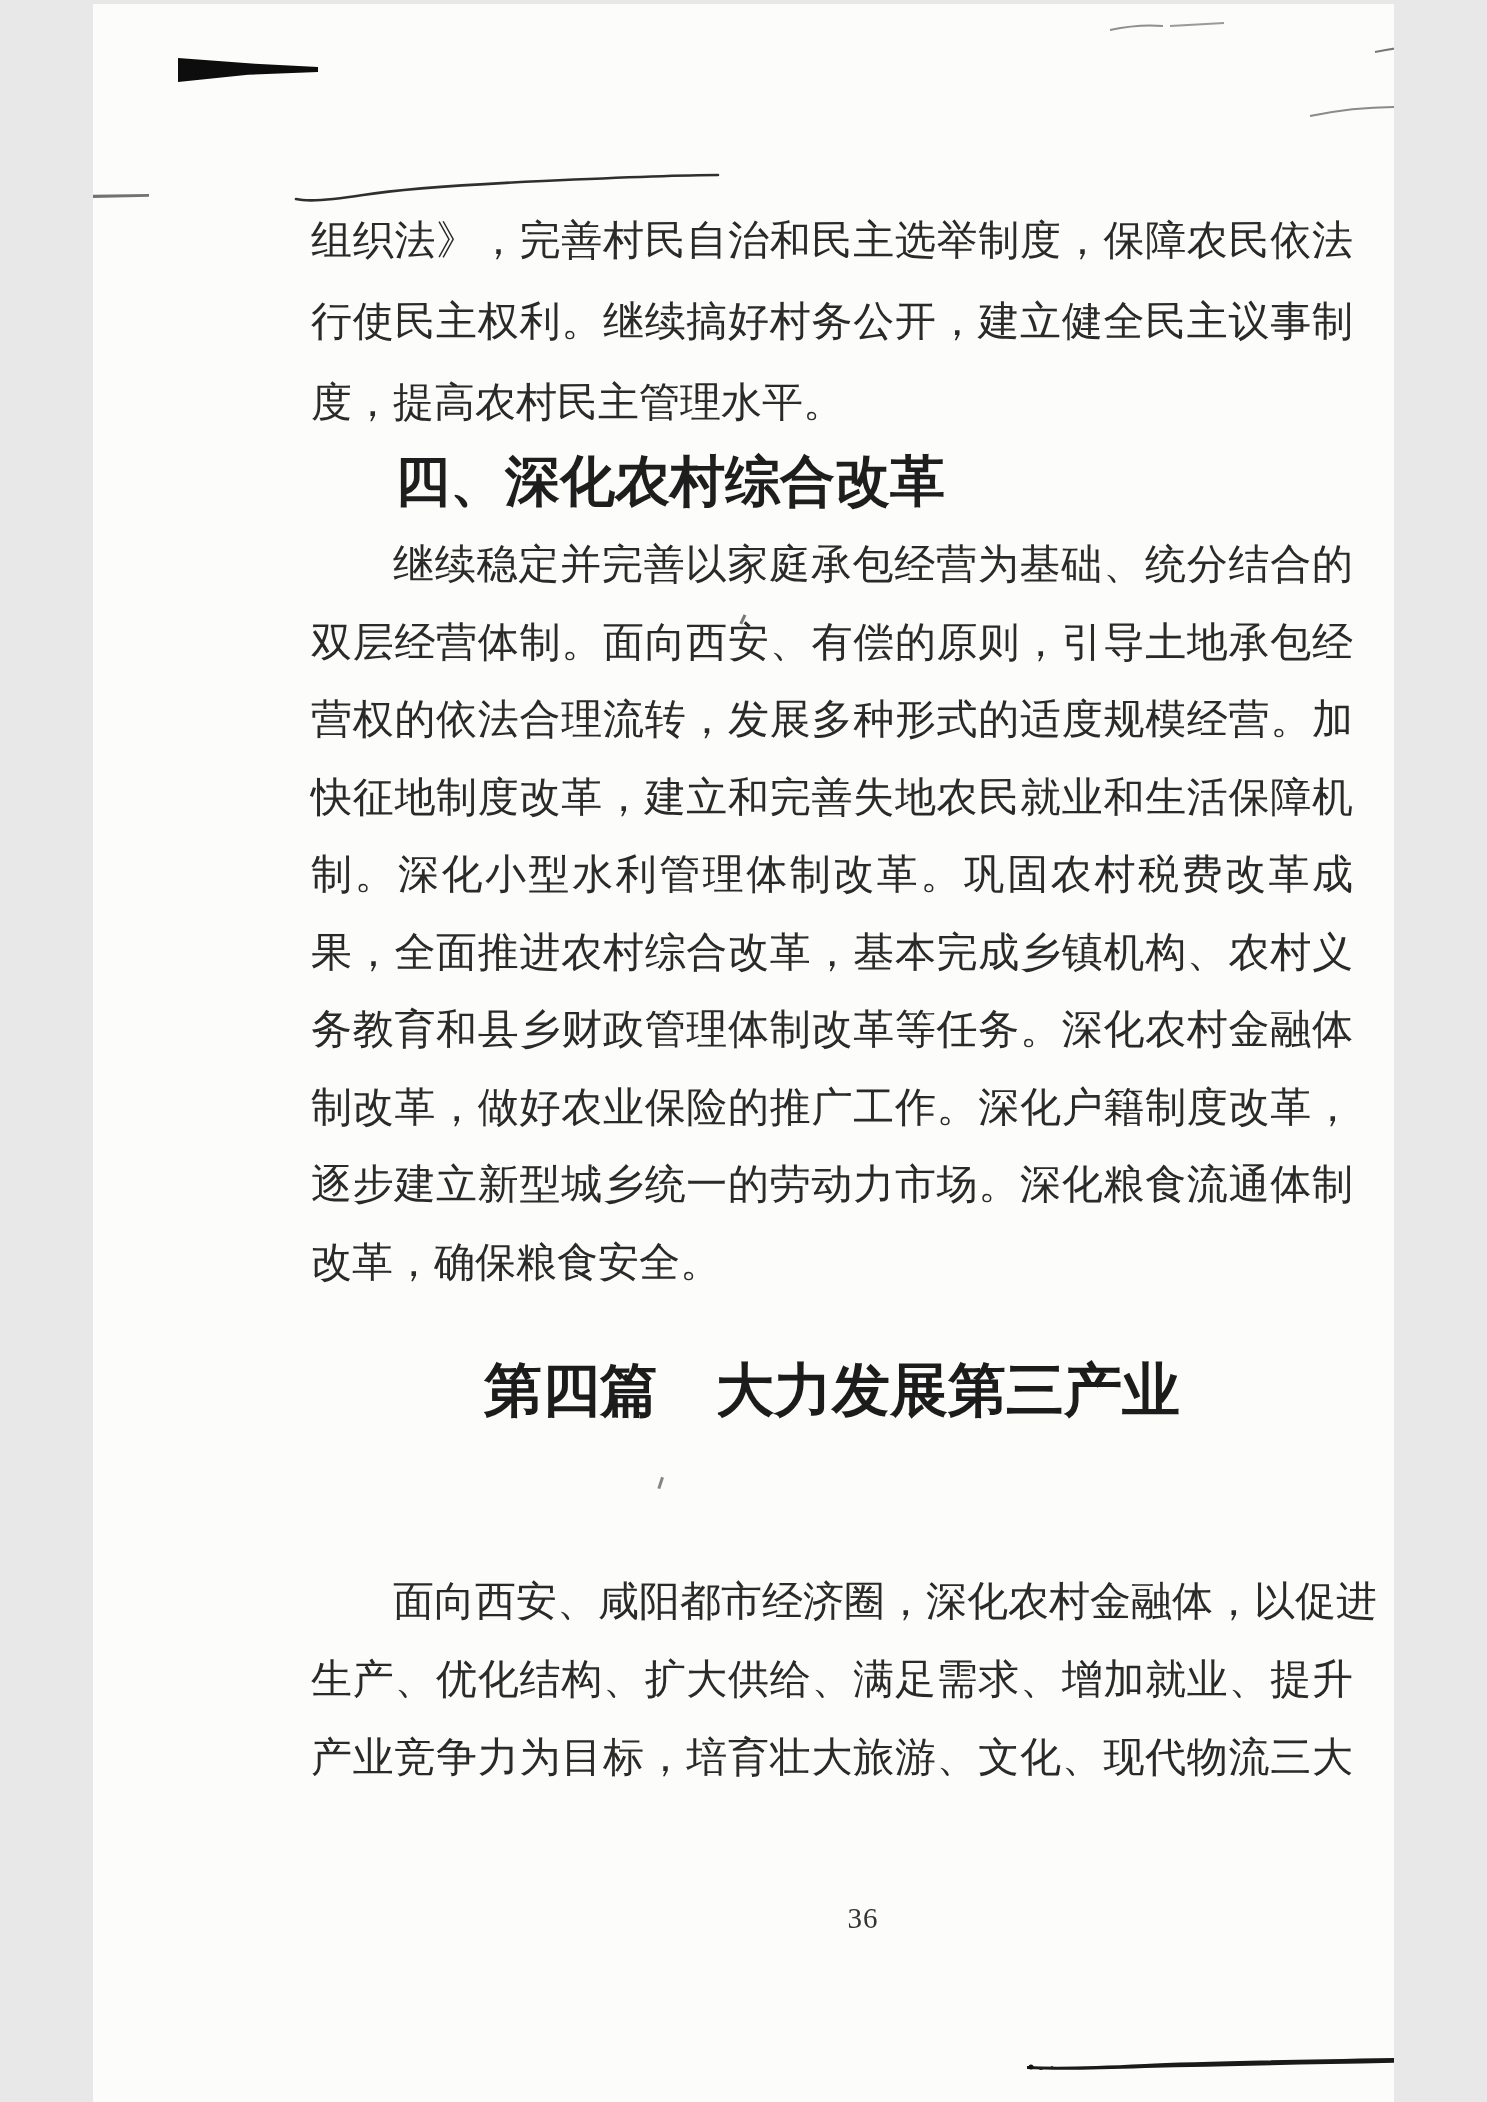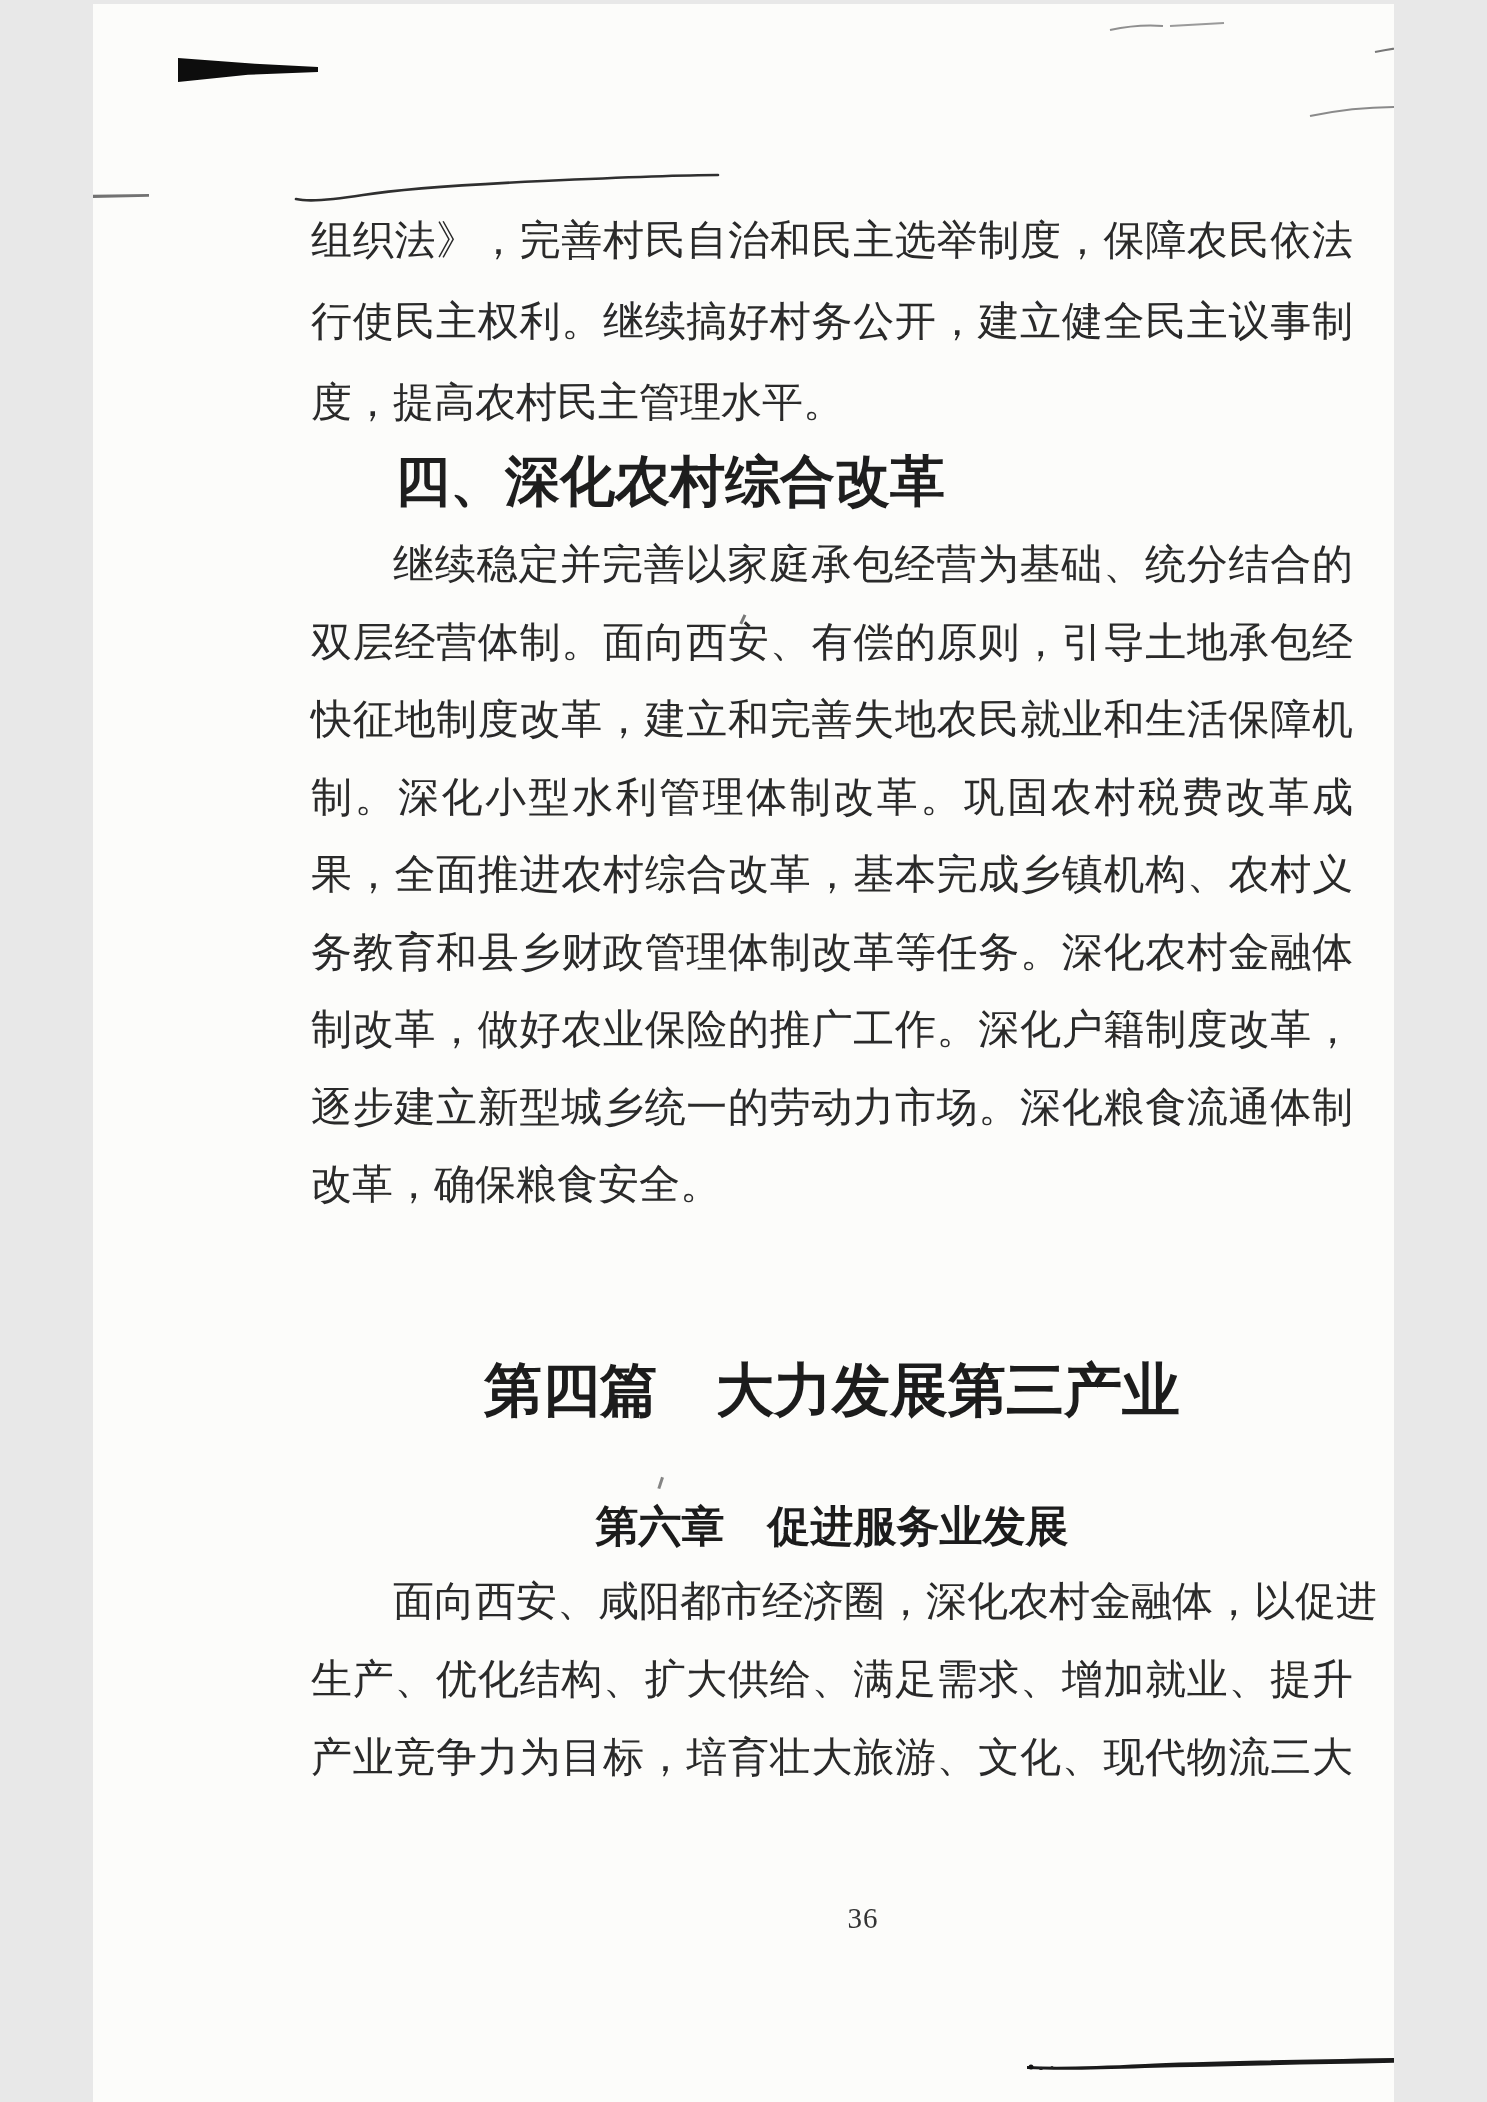--- a/index.html
+++ b/index.html
@@ -135,32 +135,32 @@
     <div class="line">组织法》，完善村民自治和民主选举制度，保障农民依法</div>
     <div class="line">行使民主权利。继续搞好村务公开，建立健全民主议事制</div>
     <div class="line short">度，提高农村民主管理水平。</div>
   </div>
 
   <div class="sec-heading">四、深化农村综合改革</div>
 
   <div class="textblock" id="para2">
     <div class="line indent">继续稳定并完善以家庭承包经营为基础、统分结合的</div>
     <div class="line">双层经营体制。面向西安、有偿的原则，引导土地承包经</div>
+    <div class="line">营权的依法合理流转，发展多种形式的适度规模经营。加</div>
     <div class="line">快征地制度改革，建立和完善失地农民就业和生活保障机</div>
     <div class="line">制。深化小型水利管理体制改革。巩固农村税费改革成</div>
     <div class="line">果，全面推进农村综合改革，基本完成乡镇机构、农村义</div>
     <div class="line">务教育和县乡财政管理体制改革等任务。深化农村金融体</div>
     <div class="line">制改革，做好农业保险的推广工作。深化户籍制度改革，</div>
     <div class="line">逐步建立新型城乡统一的劳动力市场。深化粮食流通体制</div>
     <div class="line short">改革，确保粮食安全。</div>
   </div>
 
   <div class="center-heading" id="part-heading">第四篇　大力发展第三产业</div>
 
-  <div class="center-heading" id="chapter-heading">第六章　促进服务业发展</div>
 
   <div class="textblock" id="para3">
     <div class="line indent">面向西安、咸阳都市经济圈，深化农村金融体，以促进</div>
     <div class="line">生产、优化结构、扩大供给、满足需求、增加就业、提升</div>
     <div class="line">产业竞争力为目标，培育壮大旅游、文化、现代物流三大</div>
   </div>
 
   <div class="page-number">36</div>
 
 </div>

